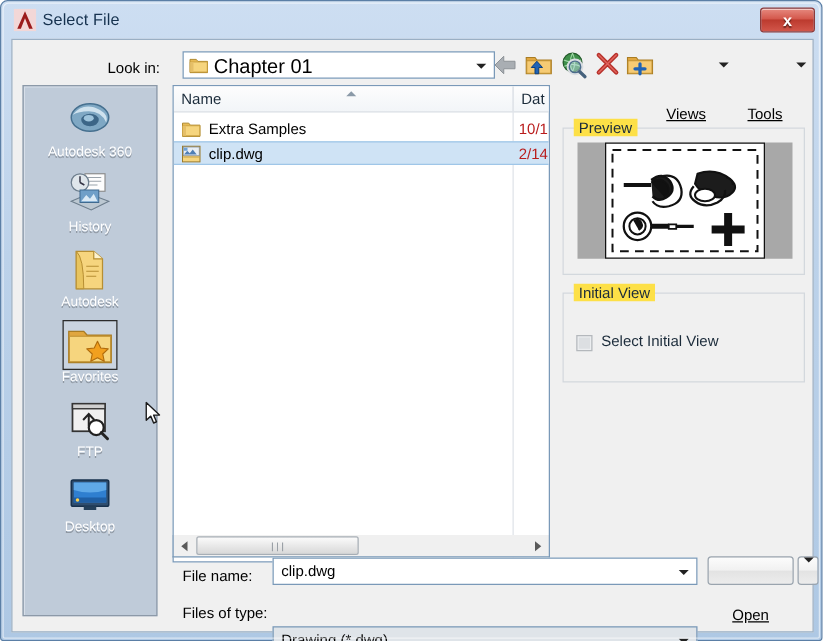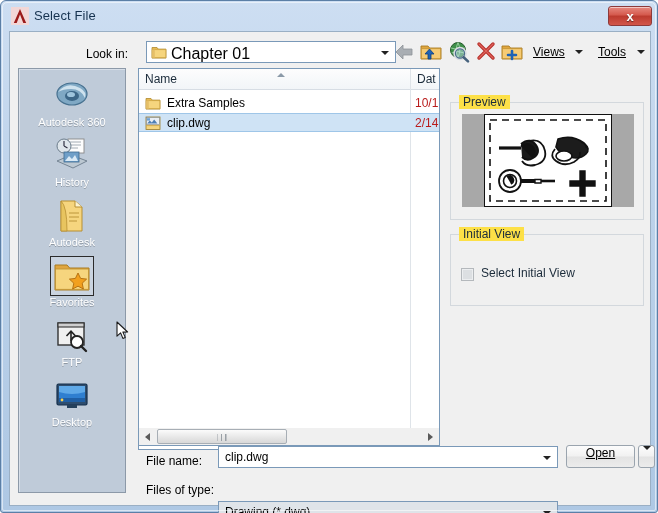--- a/index.html
+++ b/index.html
@@ -353,21 +353,21 @@
   #open-split {
     left: 628px; top: 413px; width: 17px;
   }
   #open-split .tri {
     width: 0; height: 0;
     border-left: 4px solid transparent;
     border-right: 4px solid transparent;
     border-top: 4px solid #222;
   }
   #cancel-button { left: 556px; top: 442px; width: 89px; }
-  .ul { text-decoration: underline; }
+  .ul { text-decoration: underline; margin-top: 39px; }
 
   
   #cursor {
     position: absolute;
     left: 115px; top: 320px;
     width: 14px; height: 20px;
     pointer-events: none;
   }
 </style>
 </head>

